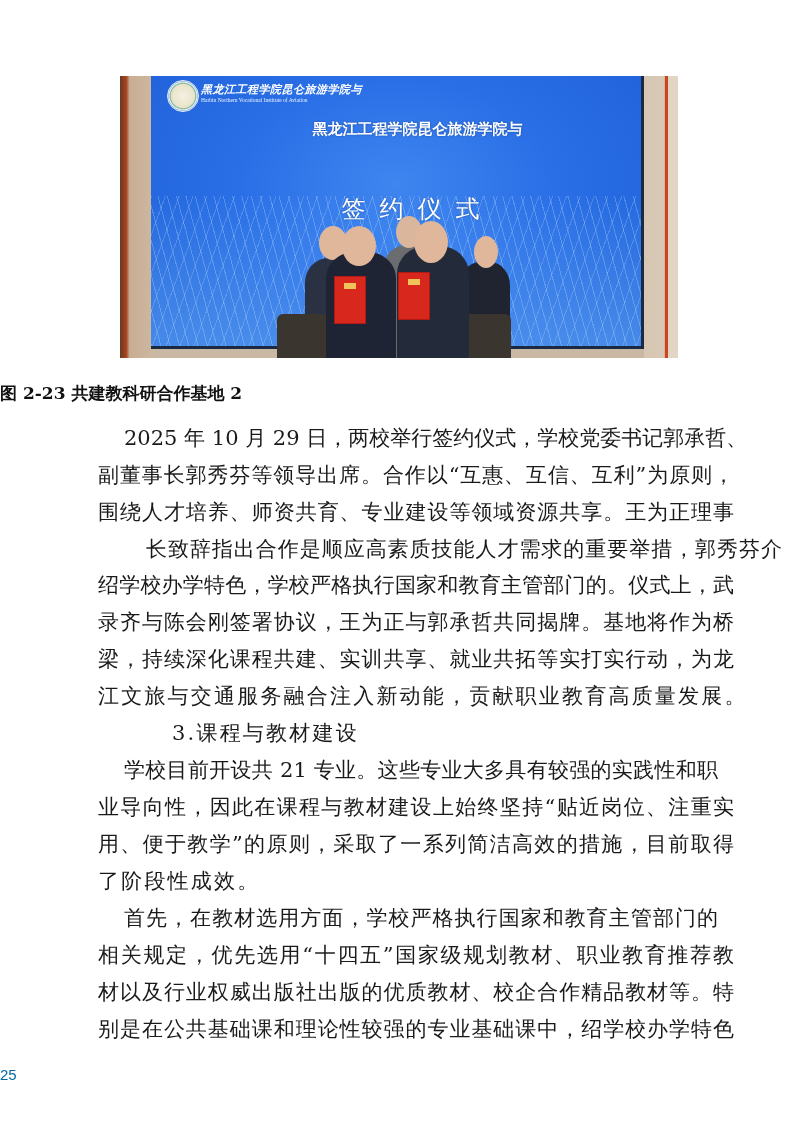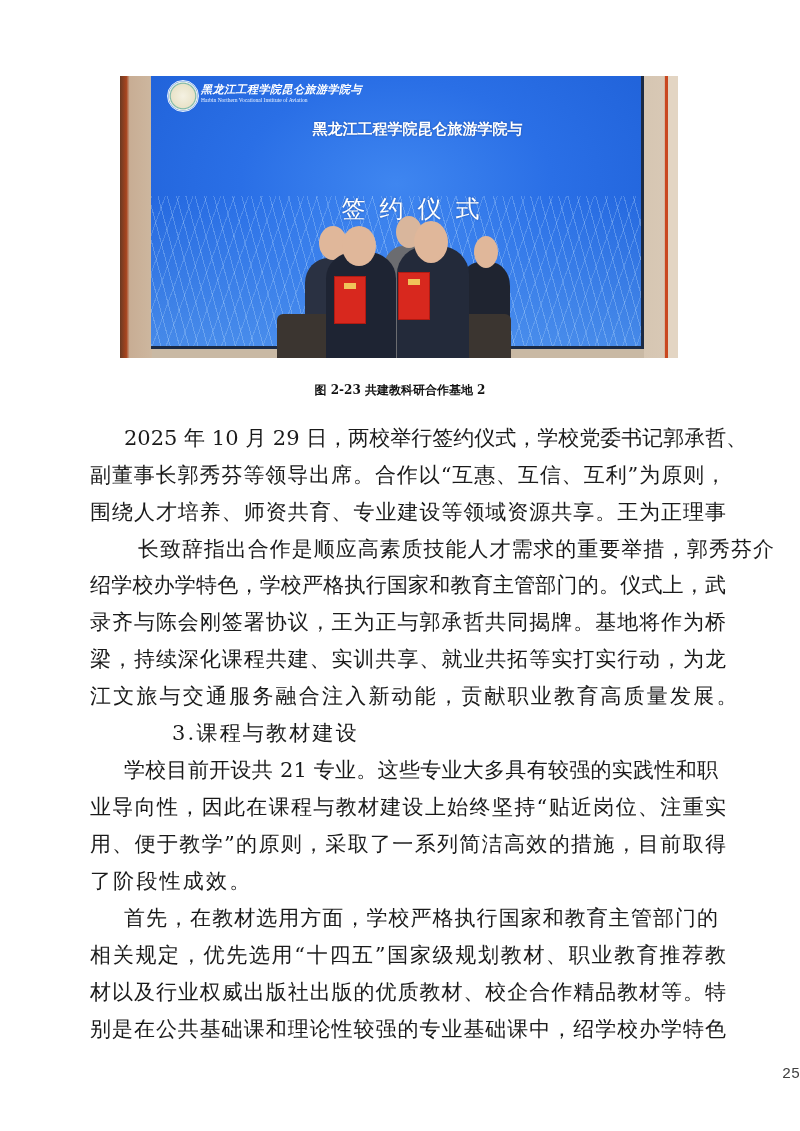--- a/index.html
+++ b/index.html
@@ -94,46 +94,45 @@
       content: ""; position: absolute; left: 30%; top: 14%; width: 40%; height: 12%;
       background: #f0c35a;
     }
     .chair {
       position: absolute; bottom: 0; background: #3b3530; border-radius: 6px 6px 0 0;
     }
 
     .caption {
       position: absolute;
       left: 0; right: 0; top: 382px;
-      text-align: center;
       font-family: "DejaVu Serif", serif;
       font-weight: bold;
-      font-size: 12px;
+      font-size: 17px;
       color: #111;
     }
 
     .text-line {
       position: absolute;
-      left: 90px;
+      left: 98px;
       width: 636px;
       font-family: "DejaVu Serif", "Liberation Serif", serif;
       font-size: 21px;
       line-height: 28px;
       white-space: nowrap;
       text-align: justify;
       text-align-last: justify;
       color: #1a1a1a;
     }
     .text-line.indent { left: 124px; width: 594px; }
     .text-line.last { text-align-last: left; letter-spacing: 2.2px; }
     .page-number {
       position: absolute; left: 0; right: 0; top: 1066px;
-      text-align: right;
-      font-family: Liberation Mono, monospace;
-      font-size: 15px; color: #404040;
+      text-align: left;
+      font-family: Liberation Sans, sans-serif;
+      font-size: 15px; color: #0369a1;
     }
   </style>
 </head>
 <body>
 
 <div class="photo">
   <div class="wall-left"></div>
   <div class="wall-right"></div>
   <div class="screen">
     <div class="screen-trees"></div>

